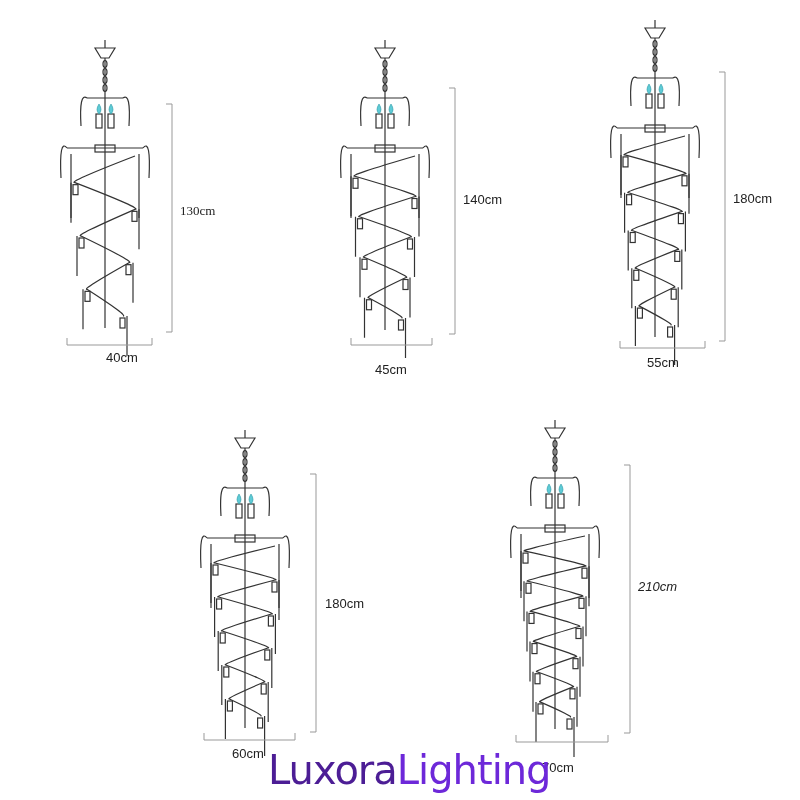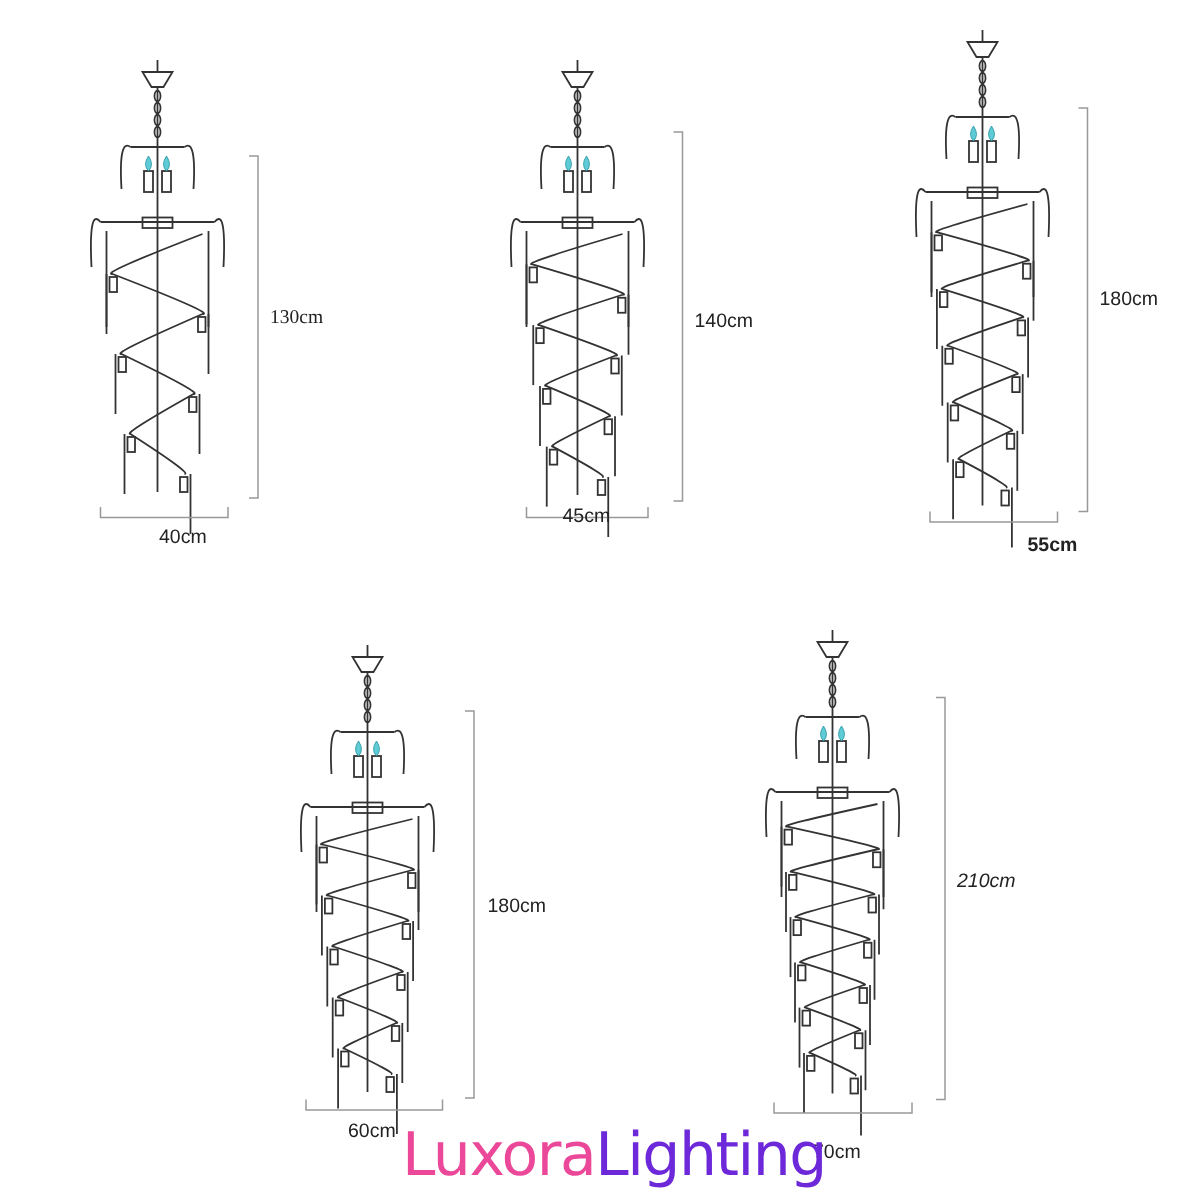--- a/index.html
+++ b/index.html
@@ -1,19 +1,19 @@
 <!DOCTYPE html>
 <html><head>
 <meta charset="utf-8">
 <style>
   html, body { margin:0; padding:0; background:#ffffff; }
   body { width:800px; height:800px; position:relative; overflow:hidden; font-family:"Liberation Sans", sans-serif; }
   .dim-label { position:absolute; font-size:13px; color:#222; white-space:nowrap; }
   .logo { position:absolute; left:268px; top:750px; font-family:"DejaVu Sans", sans-serif; font-size:40px; letter-spacing:-1px; white-space:nowrap; line-height:1; }
-  .logo .a { color:#ec4899;text-align:center; }
+  .logo .a { color:#4c1d95;text-align:center; }
   .logo .b { color:#6d28d9; }
 </style>
 </head>
 <body>
 
 <div id="stage">
     <svg width="800" height="800" style="position: absolute; left: 0px; top: 0px;">
       <path d="M95 48 L115 48 L109 58 L101 58 Z" stroke="#333333" stroke-width="1.2" fill="none"></path>
       <line x1="105" y1="40" x2="105" y2="48" stroke="#333333" stroke-width="1.2" fill="none"></line>
       <ellipse cx="105" cy="64" rx="2" ry="3.5" stroke="#333333" stroke-width="1.2" fill="none"></ellipse>
@@ -86,22 +86,22 @@
       <line x1="360" y1="257.25" x2="360" y2="297.25" stroke-width="1.2" stroke="#333333" fill="none"></line>
       <line x1="410" y1="277.5" x2="410" y2="317.5" stroke-width="1.2" stroke="#333333" fill="none"></line>
       <rect x="366.5" y="299.75" width="5" height="10" stroke="#333333" stroke-width="1.2" fill="none"></rect>
       <rect x="398.5" y="320" width="5" height="10" stroke="#333333" stroke-width="1.2" fill="none"></rect>
       <line x1="364.5" y1="297.75" x2="364.5" y2="337.75" stroke-width="1.2" stroke="#333333" fill="none"></line>
       <line x1="405.5" y1="318" x2="405.5" y2="358" stroke-width="1.2" stroke="#333333" fill="none"></line>
       <path d="M415 156 Q346 176.25 355 176.25 Q424 196.5 415 196.5 Q351.85 216.75 359.5 216.75 Q418.15 237 410.5 237 Q357.7 257.25 364 257.25 Q412.3 277.5 406 277.5 Q363.55 297.75 368.5 297.75 Q406.45 318 401.5 318" stroke="#333333" stroke-width="1.2" fill="none"></path>
       <path d="M449 88 L455 88 L455 334 L449 334" stroke="#999999" stroke-width="1" fill="none"></path>
       <path d="M351 338 L351 345 L432 345 L432 338" stroke="#999999" stroke-width="1" fill="none"></path>
     </svg>
-    <div class="dim-label" style="left: 463px; top: 206px;">140cm</div>
-    <div class="dim-label" style="left: 375px; top: 336px;">45cm</div>
+    <div class="dim-label" style="left: 463px; top: 192px;">140cm</div>
+    <div class="dim-label" style="left: 375px; top: 362px;">45cm</div>
     <svg width="800" height="800" style="position: absolute; left: 0px; top: 0px;">
       <path d="M645 28 L665 28 L659 38 L651 38 Z" stroke="#333333" stroke-width="1.2" fill="none"></path>
       <line x1="655" y1="20" x2="655" y2="28" stroke="#333333" stroke-width="1.2" fill="none"></line>
       <ellipse cx="655" cy="44" rx="2" ry="3.5" stroke="#333333" stroke-width="1.2" fill="none"></ellipse>
       <ellipse cx="655" cy="52" rx="2" ry="3.5" stroke="#333333" stroke-width="1.2" fill="none"></ellipse>
       <ellipse cx="655" cy="60" rx="2" ry="3.5" stroke="#333333" stroke-width="1.2" fill="none"></ellipse>
       <ellipse cx="655" cy="68" rx="2" ry="3.5" stroke="#333333" stroke-width="1.2" fill="none"></ellipse>
       <line x1="637" y1="78" x2="673" y2="78" stroke="#333333" stroke-width="1.2" fill="none"></line>
       <path d="M637 78 Q629 72 631 106" stroke="#333333" stroke-width="1.2" fill="none"></path>
       <path d="M673 78 Q681 72 679 106" stroke="#333333" stroke-width="1.2" fill="none"></path>
@@ -134,21 +134,21 @@
       <line x1="678.2" y1="287.2" x2="678.2" y2="327.2" stroke-width="1.2" stroke="#333333" fill="none"></line>
       <rect x="637.4" y="308.09999999999997" width="5" height="10" stroke="#333333" stroke-width="1.2" fill="none"></rect>
       <rect x="667.6" y="327" width="5" height="10" stroke="#333333" stroke-width="1.2" fill="none"></rect>
       <line x1="635.4" y1="306.09999999999997" x2="635.4" y2="346.09999999999997" stroke-width="1.2" stroke="#333333" fill="none"></line>
       <line x1="674.6" y1="325" x2="674.6" y2="365" stroke-width="1.2" stroke="#333333" fill="none"></line>
       <path d="M685 136 Q616 154.9 625 154.9 Q694 173.8 685 173.8 Q620.68 192.70000000000002 628.6 192.70000000000002 Q689.32 211.60000000000002 681.4 211.60000000000002 Q625.36 230.5 632.2 230.5 Q684.64 249.39999999999998 677.8 249.39999999999998 Q630.04 268.29999999999995 635.8 268.29999999999995 Q679.96 287.2 674.2 287.2 Q634.72 306.09999999999997 639.4 306.09999999999997 Q675.28 325 670.6 325" stroke="#333333" stroke-width="1.2" fill="none"></path>
       <path d="M719 72 L725 72 L725 341 L719 341" stroke="#999999" stroke-width="1" fill="none"></path>
       <path d="M620 341 L620 348 L705 348 L705 341" stroke="#999999" stroke-width="1" fill="none"></path>
     </svg>
     <div class="dim-label" style="left: 733px; top: 191px;">180cm</div>
-    <div class="dim-label" style="left: 685px; top: 355px; font-weight: bold;">55cm</div>
+    <div class="dim-label" style="left: 647px; top: 355px;">55cm</div>
     <svg width="800" height="800" style="position: absolute; left: 0px; top: 0px;">
       <path d="M235 438 L255 438 L249 448 L241 448 Z" stroke="#333333" stroke-width="1.2" fill="none"></path>
       <line x1="245" y1="430" x2="245" y2="438" stroke="#333333" stroke-width="1.2" fill="none"></line>
       <ellipse cx="245" cy="454" rx="2" ry="3.5" stroke="#333333" stroke-width="1.2" fill="none"></ellipse>
       <ellipse cx="245" cy="462" rx="2" ry="3.5" stroke="#333333" stroke-width="1.2" fill="none"></ellipse>
       <ellipse cx="245" cy="470" rx="2" ry="3.5" stroke="#333333" stroke-width="1.2" fill="none"></ellipse>
       <ellipse cx="245" cy="478" rx="2" ry="3.5" stroke="#333333" stroke-width="1.2" fill="none"></ellipse>
       <line x1="227" y1="488" x2="263" y2="488" stroke="#333333" stroke-width="1.2" fill="none"></line>
       <path d="M227 488 Q219 482 221 516" stroke="#333333" stroke-width="1.2" fill="none"></path>
       <path d="M263 488 Q271 482 269 516" stroke="#333333" stroke-width="1.2" fill="none"></path>

